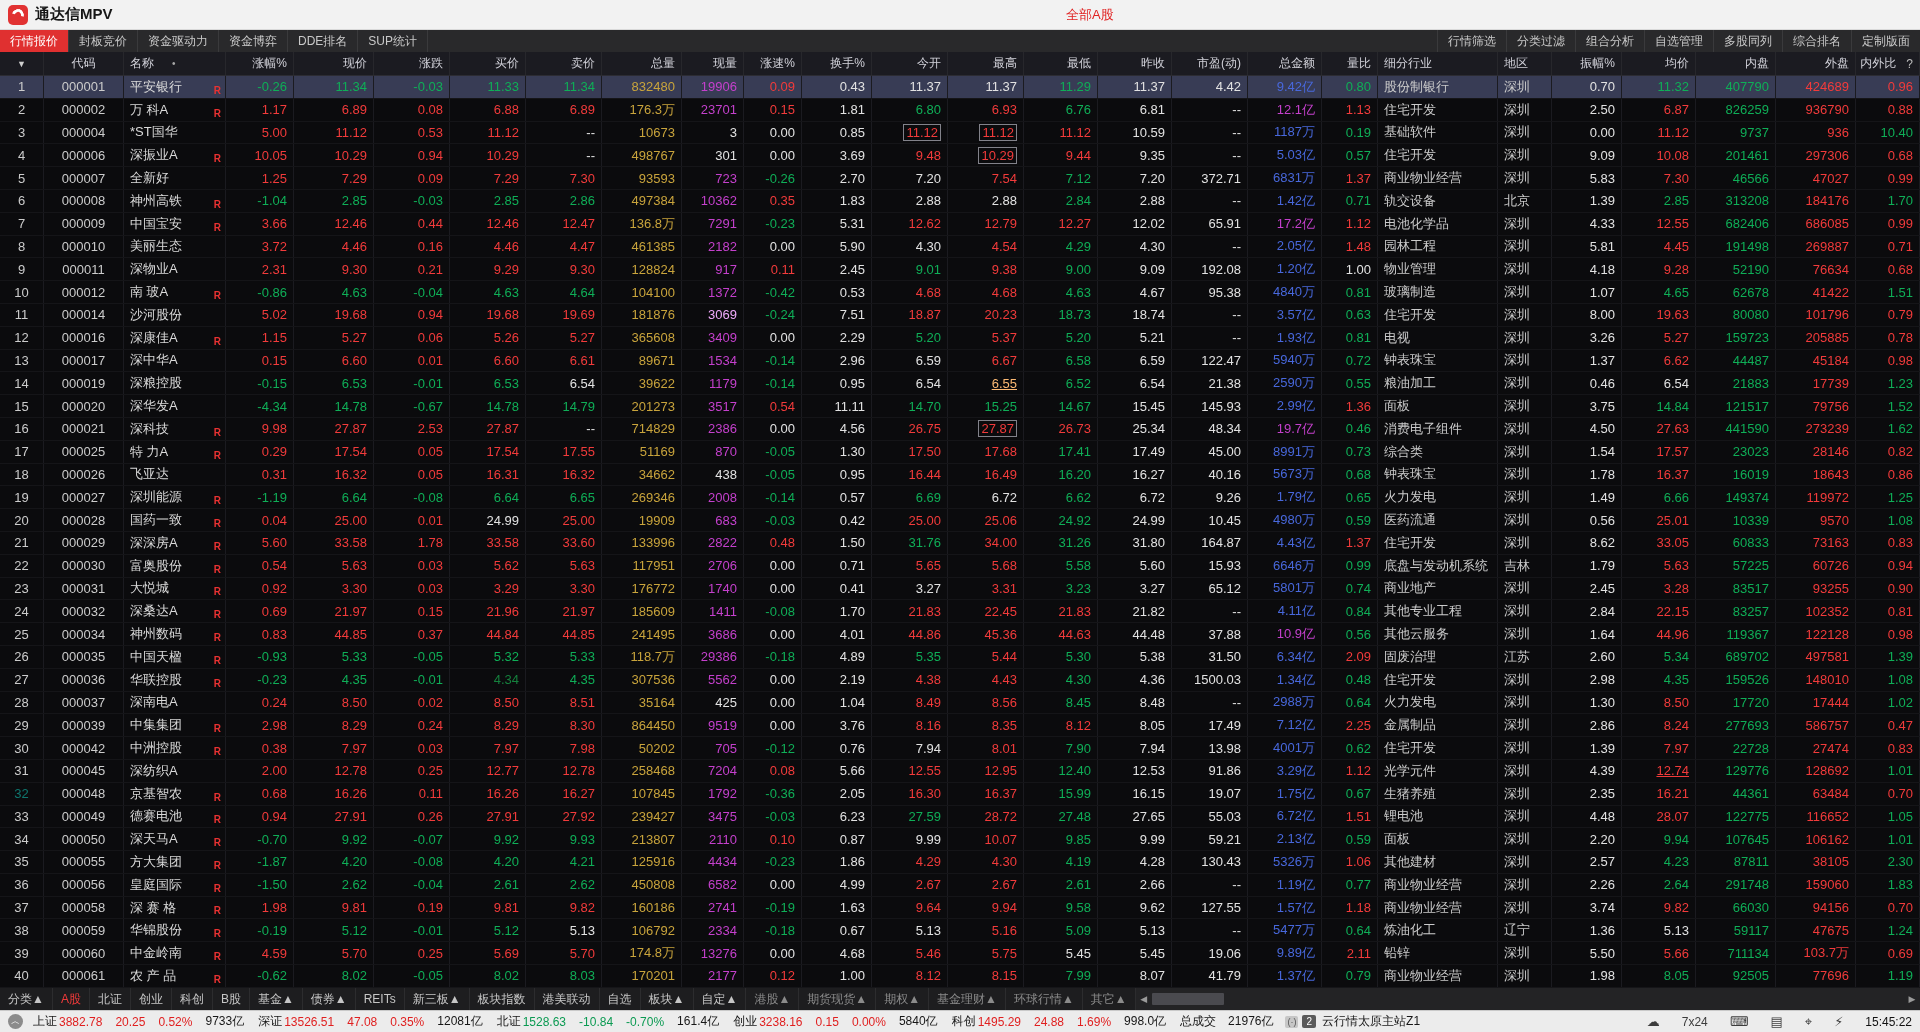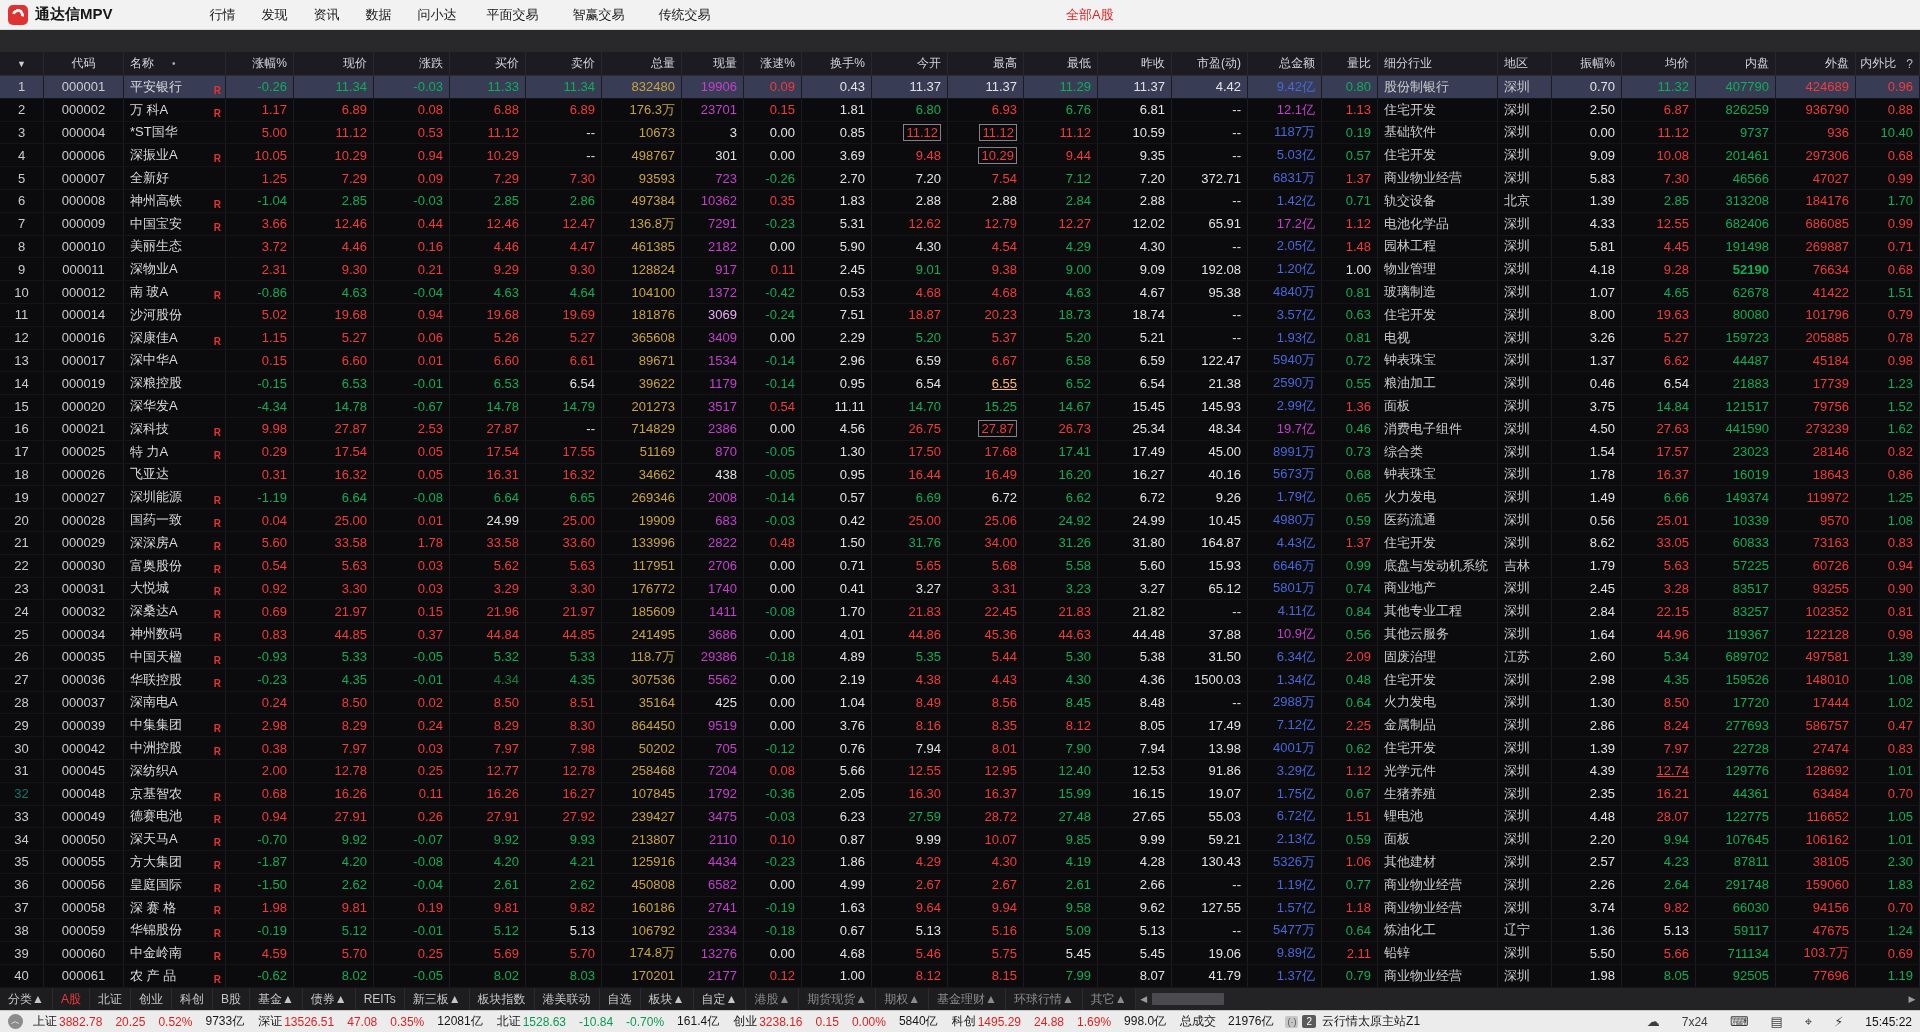--- a/index.html
+++ b/index.html
@@ -82,34 +82,41 @@
   .sb-right > * { margin-left:22px; }
   .sb-right .glyph { font-size:13px; }
   .time { color:#111; }
 </style>
 </head>
 <body>
 
 <div class="titlebar">
   <div class="logo"></div>
   <div class="app-name">通达信MPV</div>
-  <div class="tmenu" id="top-menus">
-      <div class="mi">行情</div>
-      <div class="mi">发现</div>
-      <div class="mi">资讯</div>
-      <div class="mi">数据</div>
-      <div class="mi">问小达</div>
-      <div class="mi wide">平面交易</div>
-      <div class="mi wide">智赢交易</div>
-      <div class="mi wide">传统交易</div>
-    </div>
   <div class="market">全部A股</div>
 </div>
 
 <div class="toolbar">
+  <div id="tool-tabs" style="display:flex">
+      <div class="ttab active">行情报价</div>
+      <div class="ttab">封板竞价</div>
+      <div class="ttab">资金驱动力</div>
+      <div class="ttab">资金博弈</div>
+      <div class="ttab">DDE排名</div>
+      <div class="ttab">SUP统计</div>
+    </div>
+  <div class="tool-right" id="tool-right">
+      <div class="tool-item">行情筛选</div>
+      <div class="tool-item">分类过滤</div>
+      <div class="tool-item">组合分析</div>
+      <div class="tool-item">自选管理</div>
+      <div class="tool-item">多股同列</div>
+      <div class="tool-item">综合排名</div>
+      <div class="tool-item">定制版面</div>
+    </div>
 </div>
 
 <div class="table">
   <div class="thead" id="thead">
       <div class="th c">
         <span class="tri">▼</span>
       </div>
       <div class="th c">
         <span>代码</span>
       </div>
@@ -898,21 +905,21 @@
         <div class="cell l">
           <span style="color: rgb(203, 203, 203);">深圳</span>
         </div>
         <div class="cell ">
           <span style="color: rgb(226, 226, 226);">4.18</span>
         </div>
         <div class="cell ">
           <span style="color: rgb(242, 59, 59);">9.28</span>
         </div>
         <div class="cell ">
-          <span style="color: rgb(15, 174, 87); font-weight: bold;">52190</span>
+          <span style="color: rgb(15, 174, 87);">52190</span>
         </div>
         <div class="cell ">
           <span style="color: rgb(242, 59, 59);">76634</span>
         </div>
         <div class="cell ">
           <span style="color: rgb(242, 59, 59);">0.68</span>
         </div>
       </div>
       <div class="row">
         <div class="cell c">

